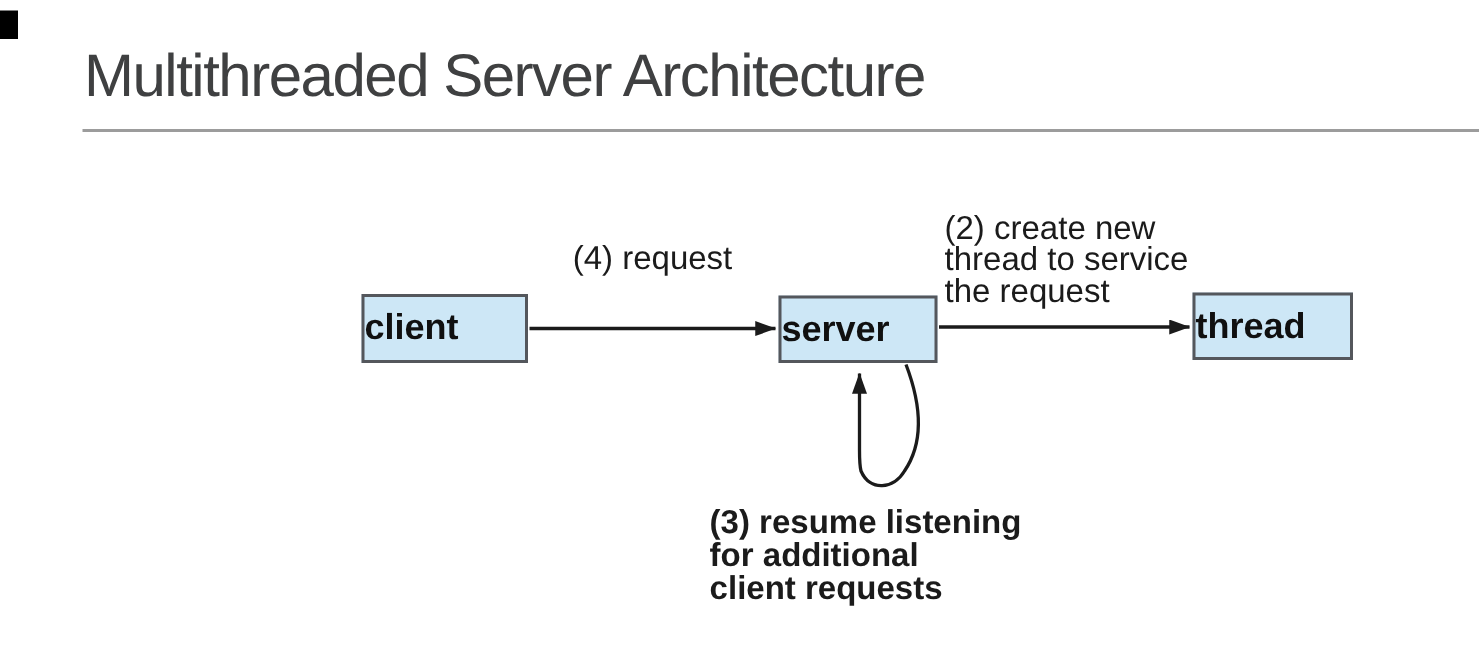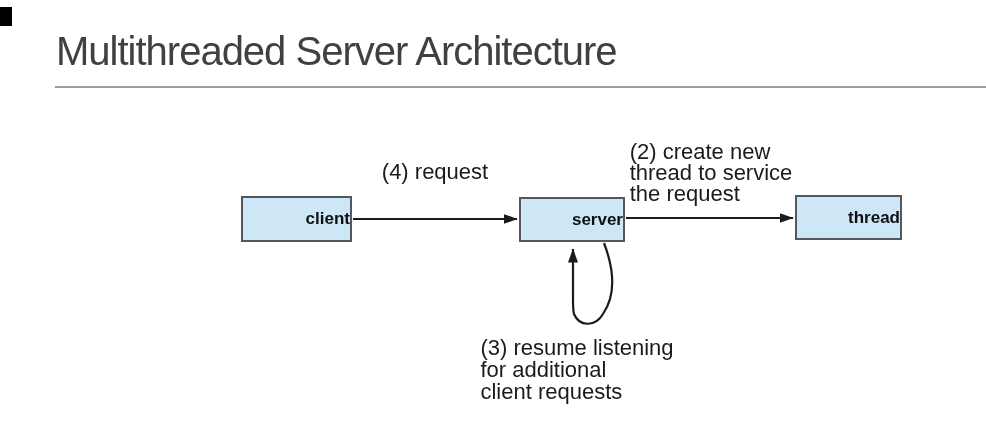--- a/index.html
+++ b/index.html
@@ -51,40 +51,40 @@
     height: 446px;
     pointer-events: none;
   }
   .node {
     position: absolute;
     box-sizing: border-box;
     background: var(--node-fill, #cde7f6);
     border: 2px solid var(--node-border, #54575c);
     display: flex;
     align-items: center;
-    justify-content: flex-end;
+    justify-content: flex-start;
     font-weight: 700;
-    font-size: 17px;
+    font-size: 24px;
     color: #101010;
   }
   .node-client { left: 241px; top: 196px; width: 111px; height: 46px; }
   .node-server { left: 519px; top: 197px; width: 106px; height: 45px; }
   .node-thread { left: 795px; top: 195px; width: 107px; height: 45px; }
   .edge-label {
     position: absolute;
     transform: translateX(-50%);
     text-align: left;
     white-space: pre-line;
     font-size: 22px;
     line-height: 21px;
     color: var(--arrow-color, #1b1b1b);
   }
   .label-request { left: 435px; top: 161px; }
   .label-create  { left: 711px; top: 141px; }
-  .label-resume  { left: 577px; top: 337px; line-height: 22px; }
+  .label-resume  { left: 577px; top: 337px; line-height: 22px; font-weight: bold; }
 </style>
 </head>
 <body>
 
 <div class="slide">
 
   <div class="corner-square"></div>
 
   <h1 class="title">Multithreaded Server Architecture</h1>
 

